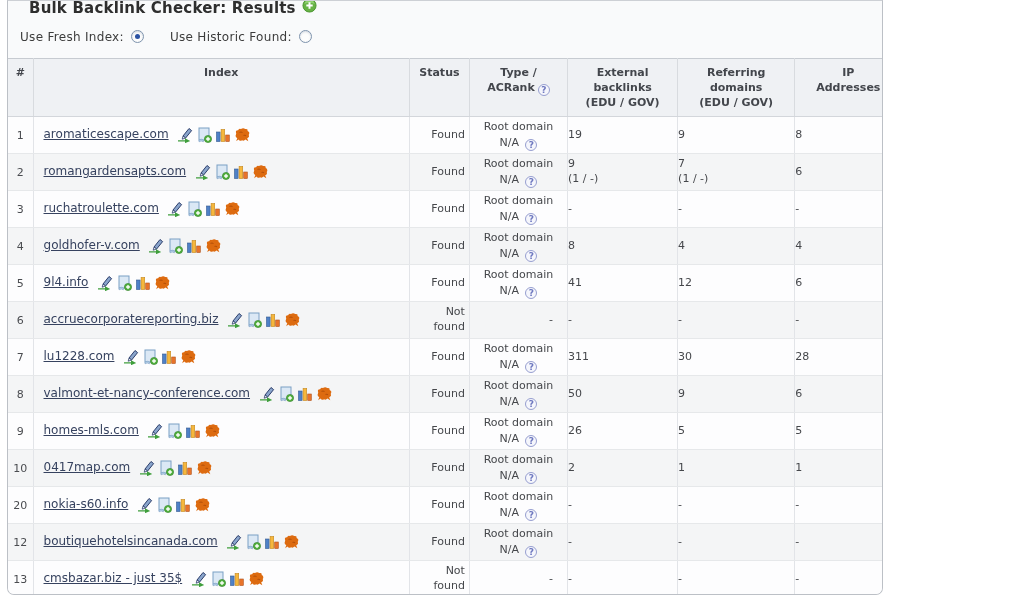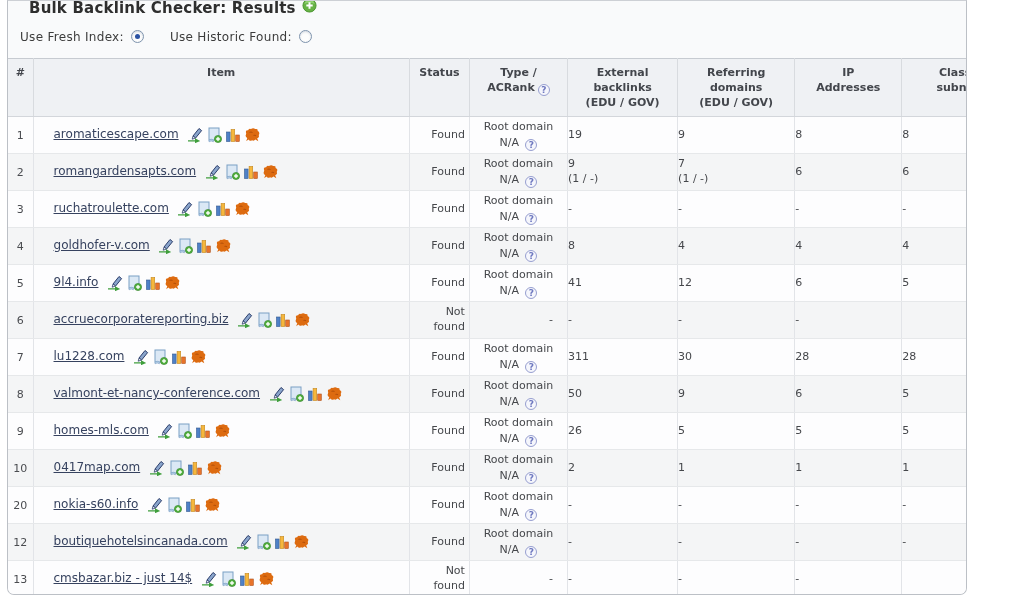--- a/index.html
+++ b/index.html
@@ -1,19 +1,19 @@
 <!DOCTYPE html>
 <html><head>
 <meta charset="utf-8">
 <style>
   * { margin:0; padding:0; box-sizing:border-box; }
   html,body { width:1035px; height:596px; background:#ffffff; overflow:hidden;
     font-family:"DejaVu Sans","Liberation Sans",sans-serif; }
   .window {
-    position:absolute; left:7px; top:0; width:960px; height:595px;
+    position:absolute; left:7px; top:0; width:876px; height:595px;
     background:#f9fafb;
     border:1px solid #bcc0c6; border-top:1px solid #cdd0d5;
     border-radius:0 0 7px 7px;
     overflow:hidden;
   }
   .page-title-row { margin:-3px 0 0 21px; display:flex; align-items:center; gap:6px; }
   .page-title { font-size:15px; font-weight:bold; color:#2e2e2e; letter-spacing:0.2px; }
   .radio-row { margin:13px 0 0 12px; display:flex; align-items:flex-start; font-size:12px; color:#3c3c3c; }
   .radio-label { letter-spacing:0.3px; }
   .radio { display:inline-block; width:13px; height:13px; border:1px solid #7e93ad;
@@ -30,21 +30,21 @@
   thead th {
     background:#eff1f4; border-right:1px solid #d8dbdf; border-bottom:1px solid #d3d6db;
     border-top:1px solid #c7cbd1;
     font-size:11px; font-weight:bold; color:#43464c;
     vertical-align:top; text-align:center; padding-top:7px; height:58px; line-height:1.35;
   }
   .th-multi { white-space:pre-line; }
   tbody td { height:37px; font-size:11px; color:#45474b; background:#fdfdfe; vertical-align:middle; }
   tbody tr.alt td { background:#f4f5f6; }
   .c-num { text-align:center; color:#4a4c50; }
-  .c-item { padding-left:20px;margin-top:16px; }
+  .c-item { padding-left:10px;margin-top:16px; }
   .domain-link { color:#36425f; font-size:12px; text-decoration:underline; }
   .row-icons { display:inline-flex; gap:3px; vertical-align:middle; margin-left:5px; }
   .row-icons svg { display:block; }
   .c-status { text-align:right; line-height:1.35; padding:0 4px; }
   .c-type { text-align:center; line-height:1.4; }
   .type-dash { display:block; text-align:right; padding-right:14px; }
   .c-val { text-align:left; padding-right:14px; line-height:1.35; }
   .sub { display:block; }
   .qicon { display:inline-block; width:12px; height:12px; border:1px solid #979fd0;
     border-radius:50%; color:#6f79c0; background:#f5f6fc; font-size:9px; font-weight:bold;
@@ -82,21 +82,21 @@
           <col style="width:60px">
           <col style="width:98px">
         <col style="width:110px">
           <col style="width:117px">
           <col style="width:107px">
           <col style="width:118px">
       </colgroup>
       <thead>
         <tr>
           <th>#</th>
-          <th>Item</th>
+          <th>Index</th>
           <th>Status</th>
           <th>
             <span>Type /</span><br>
             <span>ACRank</span><span class="qicon">?</span>
           </th>
           <th class="th-multi">External
 backlinks
 (EDU / GOV)</th>
           <th class="th-multi">Referring
 domains
@@ -689,21 +689,21 @@
     </td>
     <td class="c-val c-ext"><span class="v">-</span></td>
     <td class="c-val c-ref"><span class="v">-</span></td>
     <td class="c-val c-ip">-</td>
     <td class="c-val c-cc">-</td>
   </tr>
 
   <tr>
     <td class="c-num">13</td>
     <td class="c-item">
-      <a href="#" class="domain-link">cmsbazar.biz - just 14$</a>
+      <a href="#" class="domain-link">cmsbazar.biz - just 35$</a>
       <span class="row-icons">
         <span>
           <svg width="16" height="16" viewBox="0 0 16 16">
             <path d="M6 9 L12 1.5 L14.6 3.6 L8.6 11 Z" fill="#8aa5cc" stroke="#2c3e6b" stroke-width="1"></path>
             <path d="M6 9 L8.6 11 L5.2 12.2 Z" fill="#eef2f8" stroke="#2c3e6b" stroke-width="0.8"></path>
             <path d="M1 13.2 H8 V11.3 L13.2 14 L8 16.2 V14.6 H1 Z" fill="#3f9e3c"></path>
           </svg>
         </span>
         <span>
           <svg width="16" height="16" viewBox="0 0 16 16">

